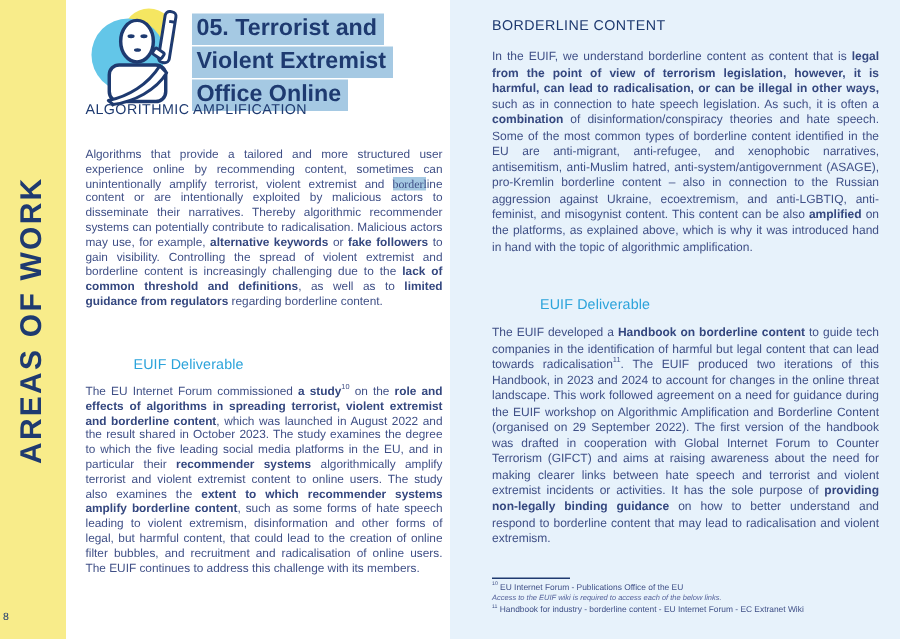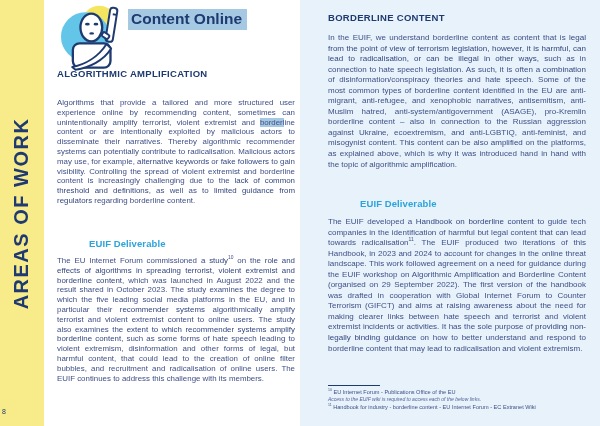--- a/index.html
+++ b/index.html
@@ -17,27 +17,27 @@
 
   
   .right-panel{position:absolute;left:300px;top:0;width:300px;height:426px;background:#e7f2fb;}
 
   
   .header-icon{position:absolute;left:59px;top:5px;width:66px;height:66px;}
   .title{position:absolute;left:128px;top:9px;}
   .title-line{display:table;background:#a5c9e3;color:#1e3a70;font-weight:bold;font-size:15.5px;line-height:20px;padding:0 5px 1px 3px;margin-bottom:1px;white-space:nowrap;}
 
   
-  .sec-heading{position:absolute;font-size:9.5px;font-weight:bold;letter-spacing:.3px;color:#1e3a70;white-space:nowrap;}
+  .sec-heading{position:absolute;font-size:9.5px;font-weight:normal;letter-spacing:.3px;color:#1e3a70;white-space:nowrap;}
   .sec-heading.accent{color:#2ba3db;letter-spacing:.1px;margin-left:32px;}
 
   
   .para{position:absolute;text-align:justify;color:#3f4f86;}
-  .para .b{font-weight:normal;color:#34477f;}
-  .para .hl{background:#a5c9e3;}
+  .para .b{font-weight:bold;color:#34477f;}
+  .para .hl{background:#a5c9e3;font-family:Liberation Serif, serif;}
   .left-para{left:57px;width:238px;font-size:7.9px;line-height:9.8px;}
   .right-para{left:328px;width:258px;font-size:8px;line-height:10.55px;}
   sup{font-size:62%;line-height:0;}
 
   
   .footnotes{position:absolute;left:328px;top:385px;width:258px;}
   .fn-rule{width:52px;border-top:1px solid #1f3a70;margin-bottom:3px;}
   .fn{font-size:5.6px;line-height:7.4px;color:#3f4f86;text-align:left;position:static;width:auto;}
   .fn .i{font-style:italic;font-size:5px;color:#55629a;}
 </style>
@@ -68,21 +68,23 @@
     <path d="M20,94 C40,90 60,78 72,59 L79,66 C68,84 46,95 25,98 Z" fill="#ffffff" stroke="#1e3a70" stroke-width="3" stroke-linejoin="round"></path>
 
     <ellipse cx="49" cy="34" rx="16.5" ry="21" fill="#ffffff" stroke="#1e3a70" stroke-width="3.5"></ellipse>
     <ellipse cx="43" cy="29" rx="3.6" ry="2" fill="#1e3a70"></ellipse>
     <ellipse cx="56" cy="29" rx="3.6" ry="2" fill="#1e3a70"></ellipse>
     <ellipse cx="49.5" cy="43" rx="3.6" ry="1.8" fill="#1e3a70"></ellipse>
   </svg>
 </div>
 
 <div class="title">
-  <div class="title-line">Content Online</div>
+  <div class="title-line">05. Terrorist and</div>
+  <div class="title-line">Violent Extremist</div>
+  <div class="title-line">Office Online</div>
 </div>
 
 <div class="sec-heading" style="left:57px;top:68px;">ALGORITHMIC AMPLIFICATION</div>
 <div class="para left-para" style="top:98px;"><span>Algorithms that provide a tailored and more structured user experience online by recommending content, sometimes can unintentionally amplify terrorist, violent extremist and </span><span class="hl">borderl</span><span>ine content or are intentionally exploited by malicious actors to disseminate their narratives. Thereby algorithmic recommender systems can potentially contribute to radicalisation. Malicious actors may use, for example, </span><span class="b">alternative keywords</span><span> or </span><span class="b">fake followers</span><span> to gain visibility. Controlling the spread of violent extremist and borderline content is increasingly challenging due to the </span><span class="b">lack of common threshold and definitions</span><span>, as well as to </span><span class="b">limited guidance from regulators</span><span> regarding borderline content.</span></div>
 
 <div class="sec-heading accent" style="left:57px;top:238px;">EUIF Deliverable</div>
 <div class="para left-para" style="top:256px;"><span>The EU Internet Forum commissioned </span><span class="b">a study</span><sup>10</sup><span> on the </span><span class="b">role and effects of algorithms in spreading terrorist, violent extremist and borderline content</span><span>, which was launched in August 2022 and the result shared in October 2023. The study examines the degree to which the five leading social media platforms in the EU, and in particular their </span><span class="b">recommender systems</span><span> algorithmically amplify terrorist and violent extremist content to online users. The study also examines the </span><span class="b">extent to which recommender systems amplify borderline content</span><span>, such as some forms of hate speech leading to violent extremism, disinformation and other forms of legal, but harmful content, that could lead to the creation of online filter bubbles, and recruitment and radicalisation of online users. The EUIF continues to address this challenge with its members.</span></div>
 
 <div class="sec-heading" style="left:328px;top:12px;">BORDERLINE CONTENT</div>
 <div class="para right-para" style="top:33px;"><span>In the EUIF, we understand borderline content as content that is </span><span class="b">legal from the point of view of terrorism legislation, however, it is harmful, can lead to radicalisation, or can be illegal in other ways,</span><span> such as in connection to hate speech legislation. As such, it is often a </span><span class="b">combination</span><span> of disinformation/conspiracy theories and hate speech. Some of the most common types of borderline content identified in the EU are anti-migrant, anti-refugee, and xenophobic narratives, antisemitism, anti-Muslim hatred, anti-system/antigovernment (ASAGE), pro-Kremlin borderline content – also in connection to the Russian aggression against Ukraine, ecoextremism, and anti-LGBTIQ, anti-feminist, and misogynist content. This content can be also </span><span class="b">amplified</span><span> on the platforms, as explained above, which is why it was introduced hand in hand with the topic of algorithmic amplification.</span></div>

